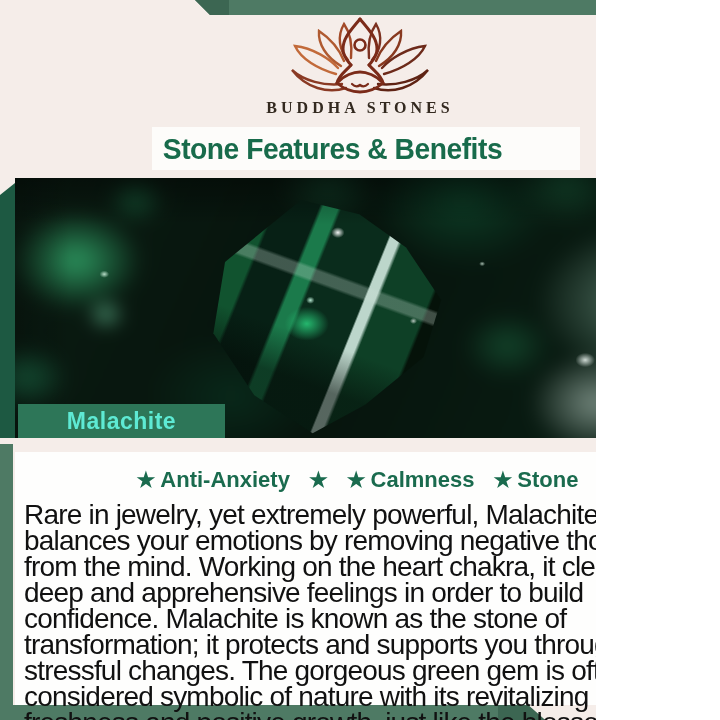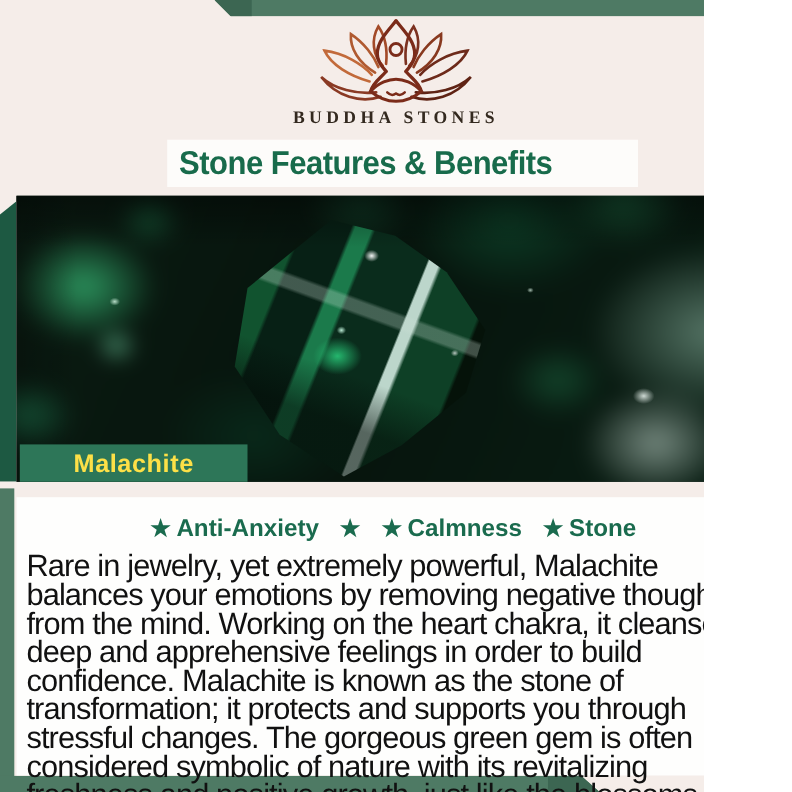--- a/index.html
+++ b/index.html
@@ -1,20 +1,19 @@
 <!DOCTYPE html>
 <html style="--background-cream: #f5ede9; --frame-green: #4e7a64; --frame-dark: #3c6652; --photo-edge-green: #1d5942; --banner-white: #fdfcfa; --panel-white: #fefefd; --title-green: #186b4b; --benefit-green: #1a6b4e; --label-green: #2d7658; --body-text: #111111; --logo-orange: #b05a30; --logo-maroon: #6d2a1a; --brand-text: #33291f;"><head>
 <meta charset="utf-8">
 <style>
   html,body{margin:0;padding:0;}
   .canvas{
     position:relative; width:596px; height:720px; overflow:hidden;
     background:var(--background-cream,#f5ede9);
     font-family:"Liberation Sans",sans-serif;
-    padding-left:44px;
   }
   
   .frame{position:absolute;background:var(--frame-green,#4e7a64);}
   .frame-top{left:0;top:0;width:720px;height:15px;
     clip-path:polygon(195px 0,720px 0,720px 15px,210px 15px);}
   .frame-top-tip{left:195px;top:0;width:34px;height:15px;background:var(--frame-dark,#3c6652);
     clip-path:polygon(0 0,34px 0,34px 15px,15px 15px);}
   .frame-right{left:705px;top:0;width:15px;height:537px;
     clip-path:polygon(0 0,15px 0,15px 537px,0 522px);}
   .frame-right-tip{left:705px;top:492px;width:15px;height:45px;background:var(--frame-dark,#3c6652);
@@ -66,21 +65,21 @@
       radial-gradient(15px 11px at 83% 70%, rgba(236,246,241,.85), transparent 65%),
       radial-gradient(8px 6px at 13% 37%, rgba(222,255,236,.8), transparent 60%),
       radial-gradient(6px 5px at 58% 55%, rgba(255,255,255,.7), transparent 60%),
       radial-gradient(5px 4px at 68% 33%, rgba(230,255,240,.7), transparent 60%);}
   .photo-vignette{position:absolute;inset:0;
     background:linear-gradient(to bottom, rgba(0,0,0,.4), transparent 18%),
                linear-gradient(to right, rgba(0,0,0,.25), transparent 8%);}
   
   .stone-badge{position:absolute;left:18px;top:404px;width:207px;height:34px;
     background:var(--label-green,#2d7658);display:flex;align-items:center;justify-content:center;}
-  .stone-badge span{color:#fde047;font-weight:bold;font-size:23px;letter-spacing:.5px;}
+  .stone-badge span{color:#5eead4;font-weight:bold;font-size:23px;letter-spacing:.5px;}
   
   .panel{position:absolute;left:15px;top:452px;width:685px;height:253px;
     background:var(--panel-white,#fefefd);}
   .benefits-row{display:flex;justify-content:center;align-items:center;gap:19px;
     margin-top:15px;color:var(--benefit-green,#1a6b4e);font-weight:bold;font-size:22px;}
   .benefit-item{display:flex;align-items:center;gap:5px;white-space:nowrap;}
   .benefit-item .star{font-size:21px;}
   .stone-description{margin:9px 4px 0 9px;color:var(--body-text,#111111);
     font-size:28px;line-height:26px;font-weight:normal;letter-spacing:-.8px;}
 </style>

